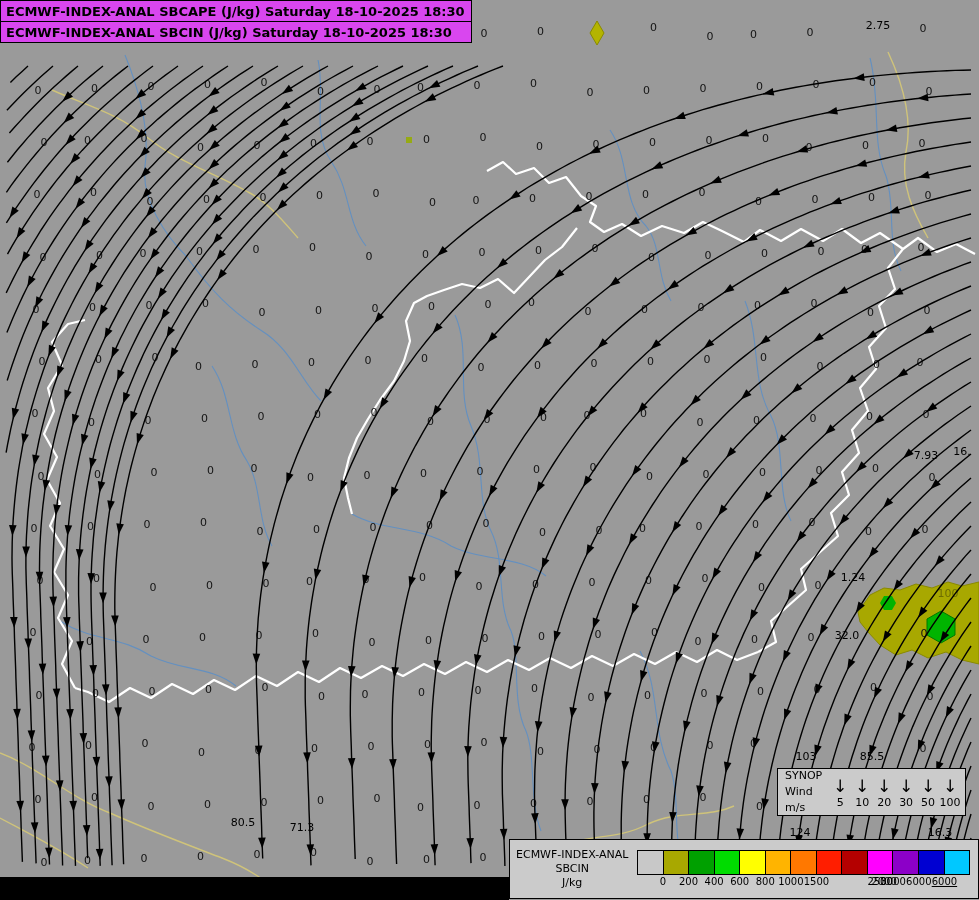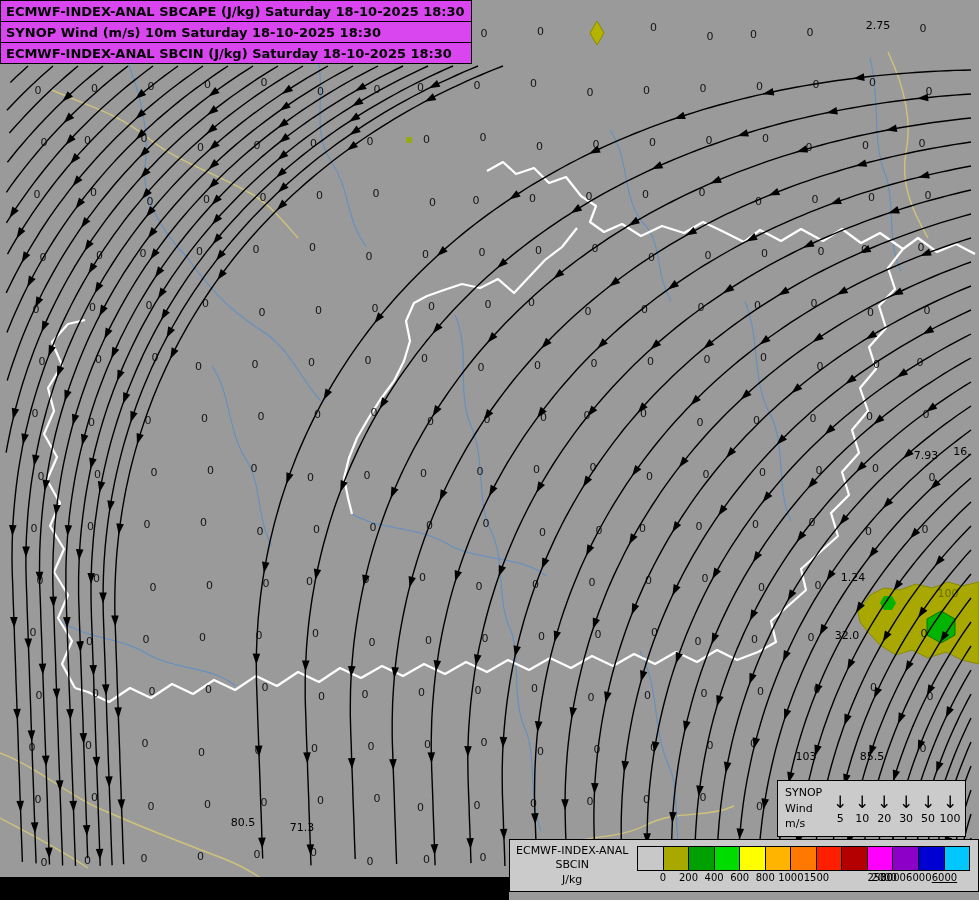--- a/index.html
+++ b/index.html
@@ -3,27 +3,27 @@
 <meta charset="utf-8">
 <style>
   html,body{margin:0;padding:0;}
   body{font-family:"DejaVu Sans",sans-serif;}
   #screen{position:relative;width:979px;height:900px;overflow:hidden;background:#9a9a9a;}
   #map{position:absolute;left:0;top:0;}
   .title-box{position:absolute;left:0;top:0;display:inline-block;background:#d946ef;border:1px solid #000;box-sizing:border-box;}
   .title-box .row{font-size:13px;font-weight:bold;color:#000;padding:2px 6px 1px 5px;border-bottom:1px solid #000;white-space:nowrap;line-height:17px;}
   .title-box .row:last-child{border-bottom:none;}
   .legend{position:absolute;background:#cbcbcb;border:1px solid #000;box-sizing:border-box;color:#000;}
-  #wind-legend{left:777px;top:768px;width:189px;height:57px;display:flex;align-items:center;padding:2px 4px;margin-top:12px;}
+  #wind-legend{left:777px;top:768px;width:189px;height:48px;display:flex;align-items:center;padding:2px 4px;}
   .wind-titles{font-size:11px;line-height:1.45;padding:0 7px 0 3px;}
   .wind-cols{display:flex;flex:1;}
   .wind-col{flex:1;text-align:center;}
   .wind-col .arrow{font-size:17px;line-height:20px;}
   .wind-col .spd{font-size:11px;line-height:13px;}
-  #cape-legend{left:509px;top:839px;width:470px;height:53px;display:flex;align-items:center;padding:2px 8px 2px 6px;}
+  #cape-legend{left:509px;top:839px;width:470px;height:60px;display:flex;align-items:center;padding:2px 8px 2px 6px;}
   .cape-titles{font-size:11px;line-height:1.3;text-align:center;padding-right:9px;white-space:nowrap;}
   .cape-bar-wrap{flex:1;position:relative;}
   .cape-bar{display:flex;height:23px;border:1px solid #000;background:#fff;}
   .cape-cell{flex:1;border-right:1px solid #000;}
   .cape-cell:last-child{border-right:none;}
   .cape-ticks{position:relative;height:14px;font-size:10px;}
   .cape-ticks span{position:absolute;top:1px;transform:translateX(-50%);}
   #bottom-bar{position:absolute;left:0;top:877px;width:509px;height:23px;background:#000;}
 </style>
 </head>
@@ -667,21 +667,20 @@
         <path d="M945.9 848.2L944.7 836.6L952.1 838.3Z"></path>
       </g>
       <g>
         <polygon points="597,21 604,33 597,45 590,33" fill="#b4b400" stroke="#8a8a00"></polygon>
         <rect x="406" y="137" width="6" height="6" fill="#96aa14"></rect>
       </g>
     </svg>
 
   <div class="title-box">
     <div class="row">ECMWF-INDEX-ANAL SBCAPE (J/kg) Saturday 18-10-2025 18:30</div>
-    <div class="row">SYNOP Wind (m/s) 10m Saturday 18-10-2025 18:30</div>
     <div class="row">ECMWF-INDEX-ANAL SBCIN (J/kg) Saturday 18-10-2025 18:30</div>
   </div>
 
   <div class="legend" id="wind-legend">
     <div class="wind-titles">
       <div>SYNOP</div>
       <div>Wind</div>
       <div>m/s</div>
     </div>
     <div class="wind-cols" id="wind-cols">

